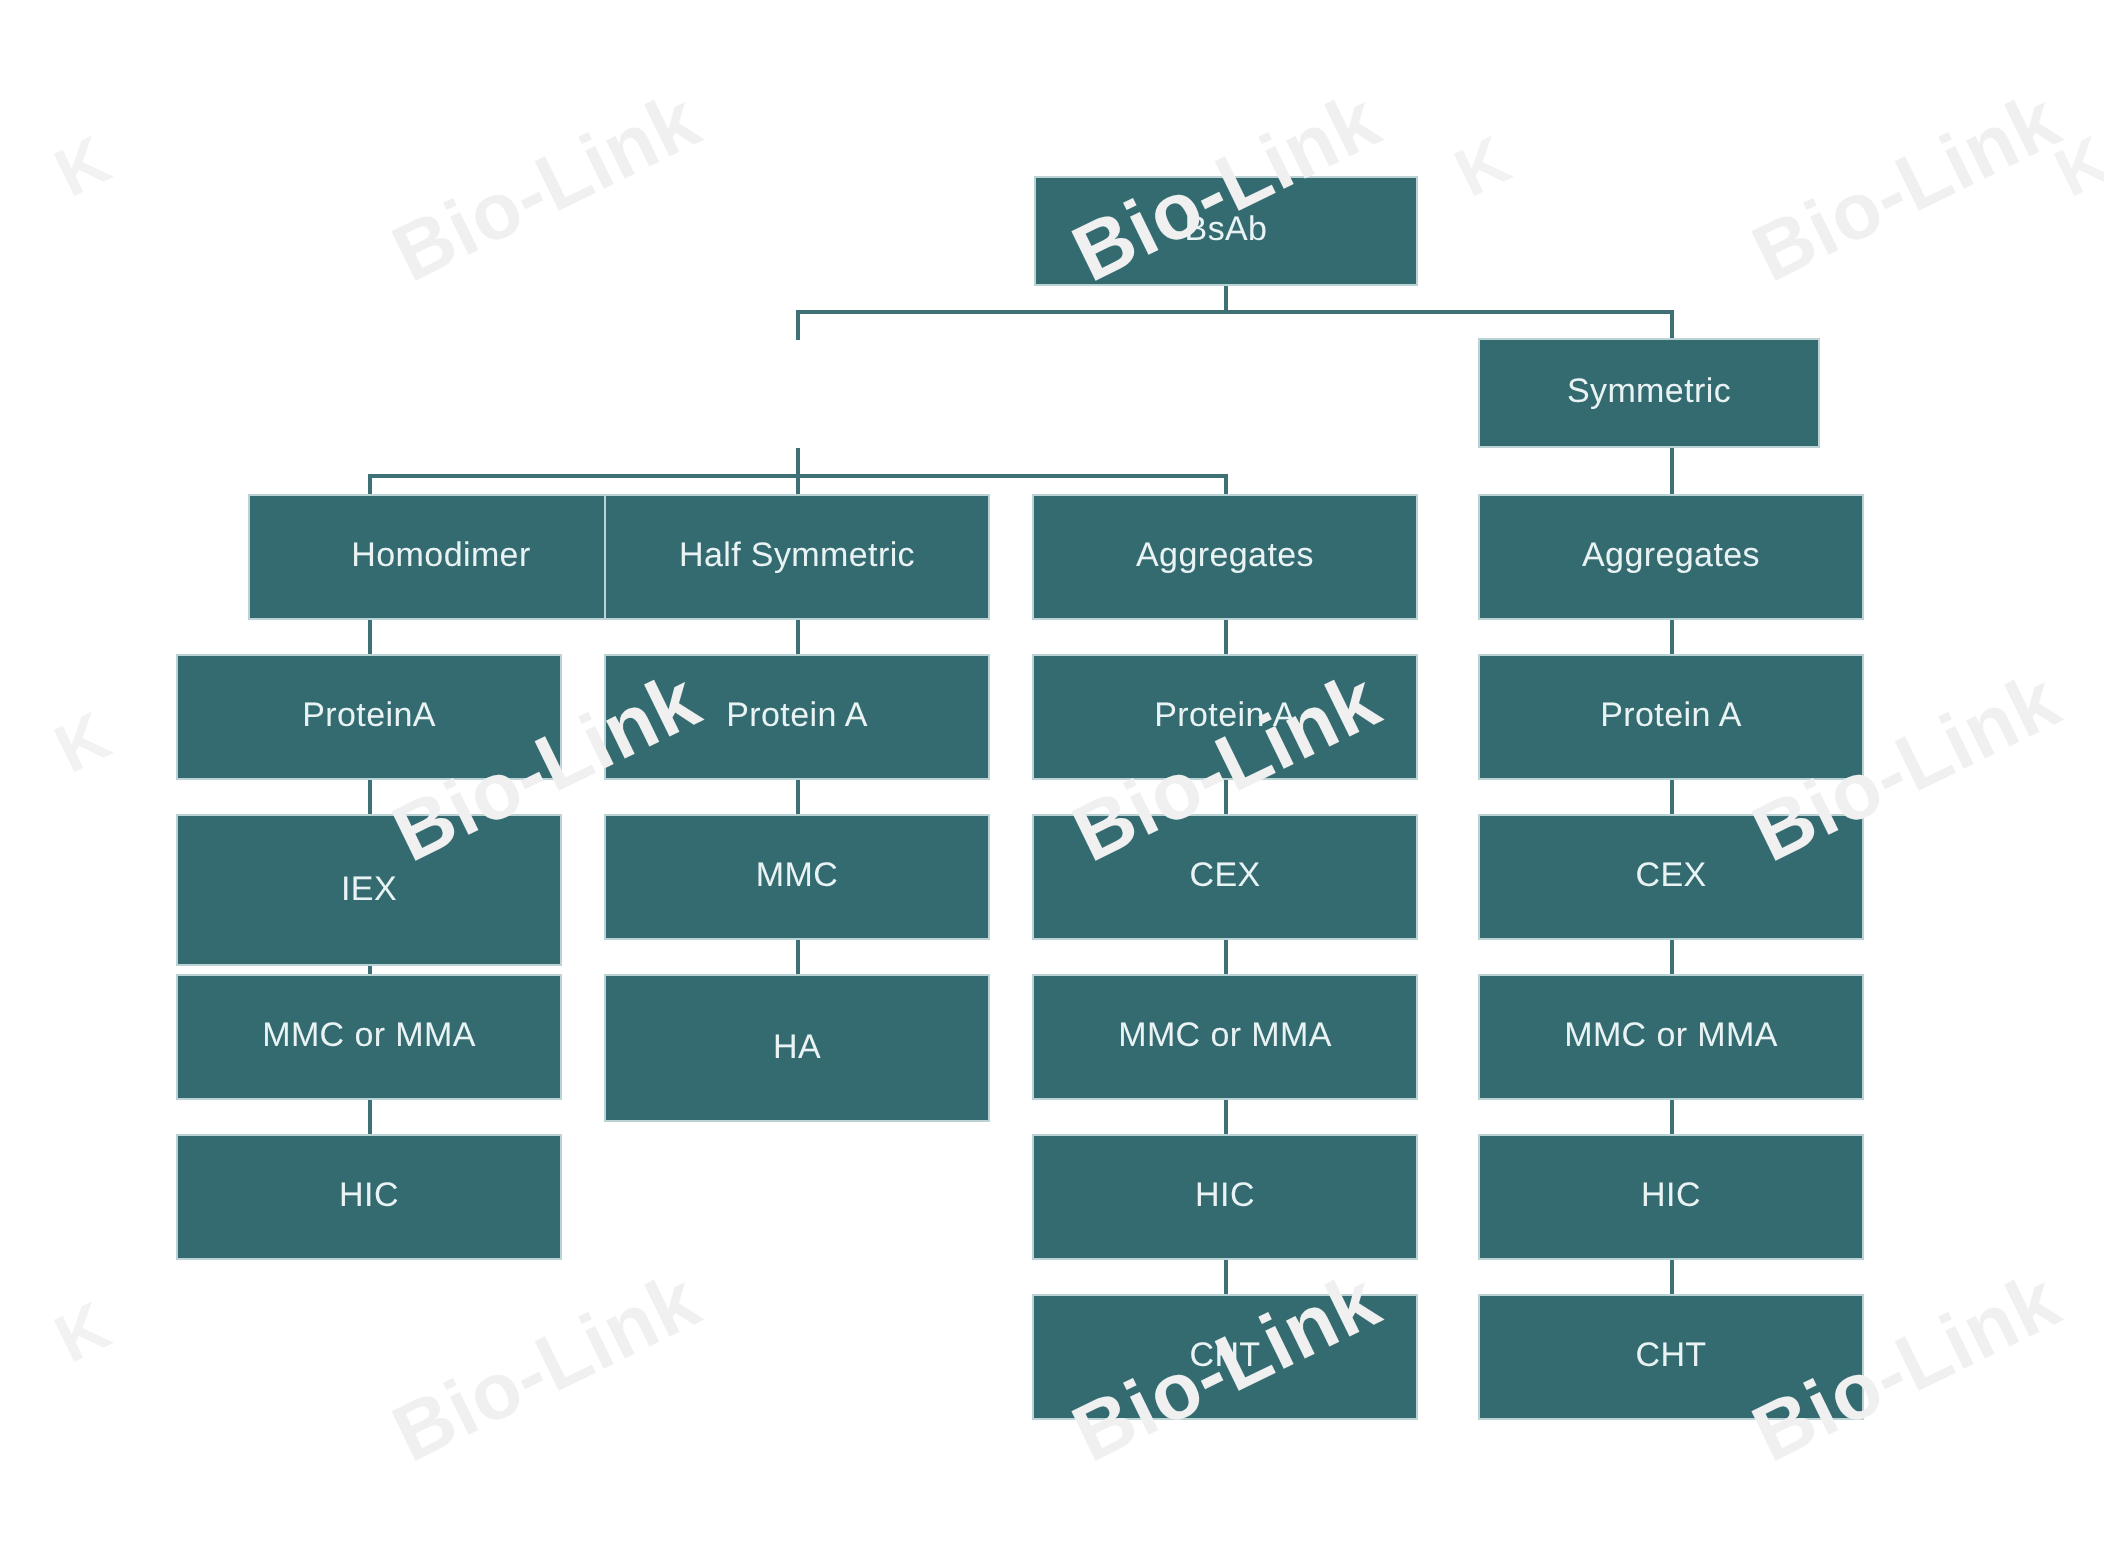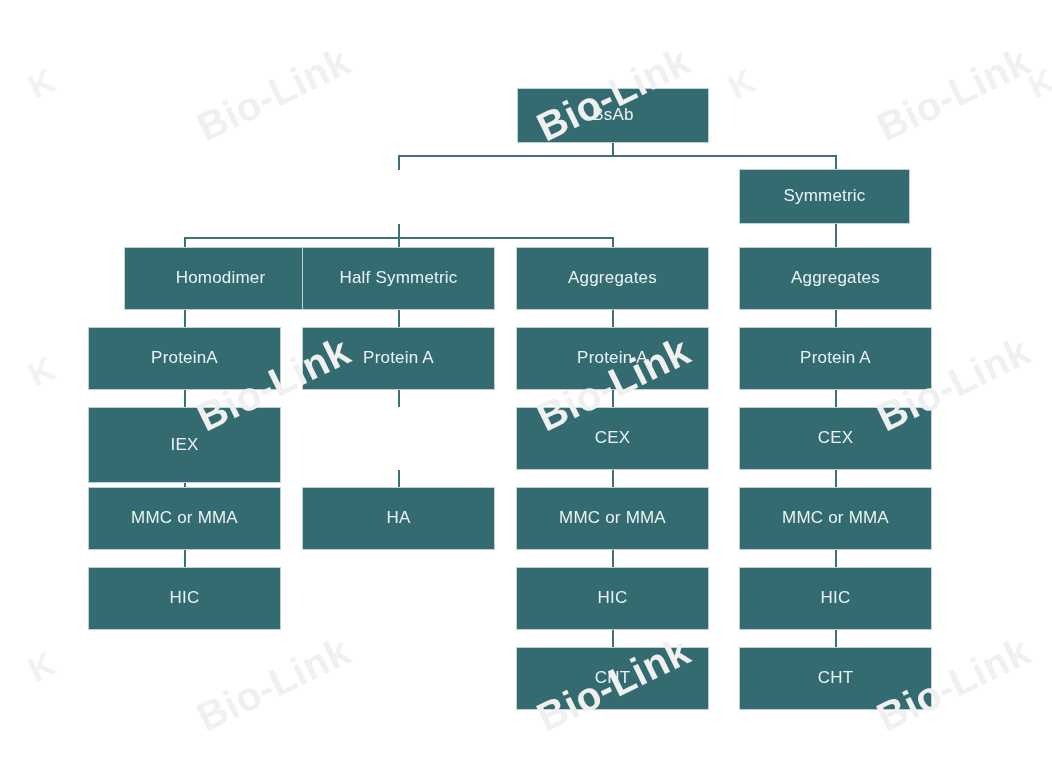--- a/index.html
+++ b/index.html
@@ -144,21 +144,22 @@
   <div class="node" style="left:739px; top:169px; width:171px; height:55px;">Symmetric</div>
 
   <div class="node" style="left:88px; top:247px; width:193px; height:63px;margin-left:36px;">Homodimer</div>
   <div class="node" style="left:88px; top:327px; width:193px; height:63px;">ProteinA</div>
   <div class="node" style="left:88px; top:407px; width:193px; height:76px;">IEX</div>
   <div class="node" style="left:88px; top:487px; width:193px; height:63px;">MMC or MMA</div>
   <div class="node" style="left:88px; top:567px; width:193px; height:63px;">HIC</div>
 
   <div class="node" style="left:302px; top:247px; width:193px; height:63px;">Half Symmetric</div>
   <div class="node" style="left:302px; top:327px; width:193px; height:63px;">Protein A</div>
-  <div class="node" style="left:302px; top:487px; width:193px; height:63px;">HA</div>
+  <div class="node" style="left:302px; top:407px; width:193px; height:63px;">MMC</div>
+  <div class="node" style="left:302px; top:487px; width:193px; height:74px;">HA</div>
 
   <div class="node" style="left:516px; top:247px; width:193px; height:63px;">Aggregates</div>
   <div class="node" style="left:516px; top:327px; width:193px; height:63px;">Protein A</div>
   <div class="node" style="left:516px; top:407px; width:193px; height:63px;">CEX</div>
   <div class="node" style="left:516px; top:487px; width:193px; height:63px;">MMC or MMA</div>
   <div class="node" style="left:516px; top:567px; width:193px; height:63px;">HIC</div>
   <div class="node" style="left:516px; top:647px; width:193px; height:63px;">CHT</div>
 
   <div class="node" style="left:739px; top:247px; width:193px; height:63px;">Aggregates</div>
   <div class="node" style="left:739px; top:327px; width:193px; height:63px;">Protein A</div>

